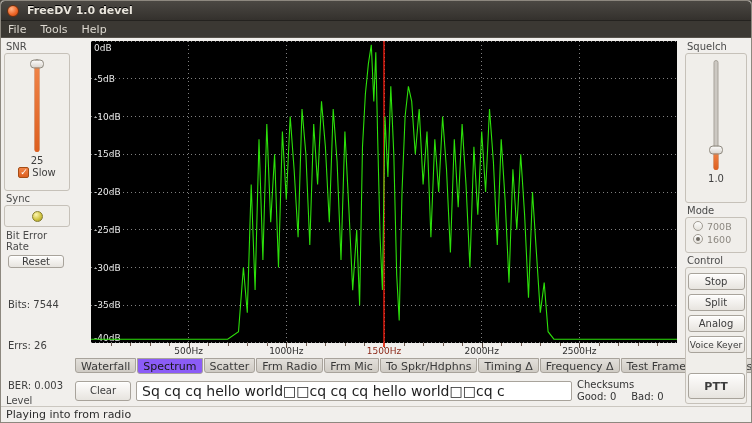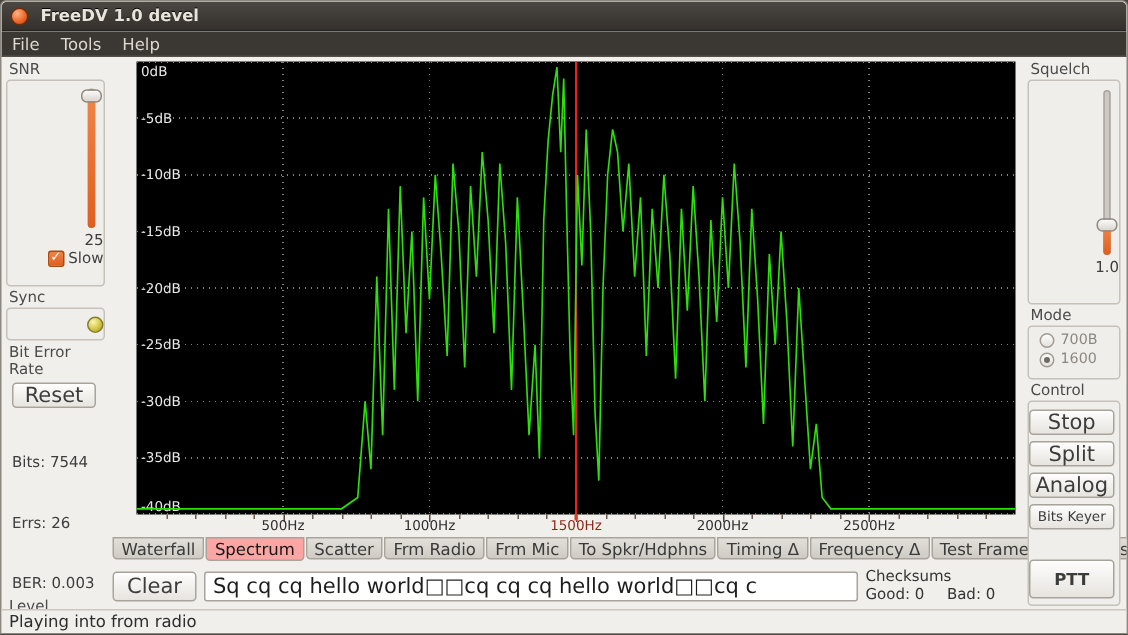--- a/index.html
+++ b/index.html
@@ -25,21 +25,21 @@
              border-bottom:1px solid #55514a; }
   .menu-item { color:#ddd9d0; font-size:11px; cursor:default; }
 
   
   .left-panel  { position:absolute; top:37px; left:0; width:72px; bottom:16px;
                  padding:1px 3px 2px 3px; display:flex; flex-direction:column; }
   .right-panel { position:absolute; top:37px; right:0; width:68px; bottom:16px;
                  padding:1px 4px 2px 2px; display:flex; flex-direction:column; }
   .group-label { font-size:10px; color:#4a4a4a; margin:2px 0 1px 2px; flex:0 0 auto; }
   .group-box { border:1px solid #c6c1b9; border-radius:3px; background:#f0eeea;
-               display:flex; flex-direction:column; align-items:flex-end; flex:0 0 auto; }
+               display:flex; flex-direction:column; align-items:center; flex:0 0 auto; }
 
   
   .vslider { position:relative; width:16px; }
   .vslider .track { position:absolute; left:50%; transform:translateX(-50%); top:1px; bottom:1px;
                     width:5px; border-radius:3px; background:#ccc8c2; border:1px solid #a7a29a; }
   .vslider .fill  { position:absolute; left:50%; transform:translateX(-50%); bottom:1px;
                     width:5px; border-radius:3px; background:linear-gradient(#f08448,#dd5f1f); }
   .vslider .handle{ position:absolute; left:50%; transform:translate(-50%,-50%);
                     width:14px; height:9px; border-radius:4px;
                     background:linear-gradient(#fbfaf9,#d9d5cf); border:1px solid #8e897f; }
@@ -59,28 +59,28 @@
 
   .reset-btn { width:56px; height:17px; margin:2px 0 3px 4px; }
   .stat { font-size:10px; color:#3e3e3e; padding-left:4px; line-height:12.5px;margin-top:28px; }
 
   .level-box { flex:1 1 auto; margin-bottom:1px; padding:5px 0; }
   .level-slider { flex:1 1 auto; width:16px; }
 
   .squelch-box { height:150px; padding:5px 0 3px; }
   .squelch-slider { height:112px; }
   .mode-box { height:36px; align-items:flex-start; padding:3px 0 0 7px; gap:2px; }
-  .radio-row { display:flex; align-items:flex-end; gap:4px; font-size:9.5px; color:#8c8880; }
+  .radio-row { display:flex; align-items:flex-start; gap:4px; font-size:9.5px; color:#8c8880; }
   .radio-circle { width:10px; height:10px; border-radius:50%; border:1px solid #a19c93;
                   background:linear-gradient(#fdfdfc,#e4e1db); position:relative; }
   .radio-circle.checked::after { content:""; position:absolute; left:2px; top:2px;
                   width:4px; height:4px; border-radius:50%; background:#6f6b64; }
   .control-box { flex:1 1 auto; padding:5px 3px 4px; gap:4px; }
 
-  .btn { font-family:inherit; font-size:14px; color:#3c3c3c;
+  .btn { font-family:inherit; font-size:10px; color:#3c3c3c;
          background:linear-gradient(#fefdfc,#e7e4df); border:1px solid #a8a39b;
          border-radius:3px; box-shadow:inset 0 1px 0 rgba(255,255,255,.8); cursor:default; }
   .ctl-btn { width:57px; height:17px; flex:0 0 auto; }
   .vk-btn { font-size:9px; }
   .ptt-btn { width:57px; flex:1 1 auto; margin-top:16px; font-size:11px;font-weight:bold; }
 
   
   .center { position:absolute; top:37px; left:72px; right:68px; bottom:16px; }
   .plot-wrap { position:absolute; top:3px; left:18px; right:6px; bottom:50px; }
   #spectrum-svg { position:absolute; top:0; left:0; right:0; bottom:13px;
@@ -91,21 +91,21 @@
   .x-strip .tick.major { height:5px; background:#54443a; }
   .x-label { position:absolute; top:3px; transform:translateX(-50%); font-size:9px; color:#2e2e2e; white-space:nowrap; }
   .x-label.marker-label { color:#8c2a1a; }
   .marker-ext { position:absolute; top:0; width:2px; height:4px; background:#e23a22; transform:translateX(-50%); }
 
   .tabs { position:absolute; left:2px; right:0; bottom:31px; height:17px;
           display:flex; gap:1px; align-items:flex-start; }
   .tab { height:15px; padding:1px 5px 0; font-size:11px; color:#3a3a3a; white-space:nowrap;
          background:linear-gradient(#e2dfda,#cfcbc4); border:1px solid #a8a39b;
          border-radius:0 0 3px 3px; cursor:default; }
-  .tab.active { background:#fca5a5; height:16px; color:#161616; }
+  .tab.active { background:#8b5cf6; height:16px; color:#161616; }
 
   .bottom-bar { position:absolute; left:2px; right:0; bottom:3px; height:25px;
                 display:flex; align-items:center; gap:5px; }
   .clear-btn { width:56px; height:20px; flex:0 0 auto; }
   .msg-input { flex:1 1 auto; height:20px; border:1px solid #a8a39b; border-radius:2px;
                padding:0 5px; font-size:14px; color:#1d1d1d; background:#fff; font-family:inherit; }
   .checksums { width:106px; flex:0 0 auto; font-size:10px; color:#333; line-height:11.5px; }
   .cs-row { display:flex; gap:15px; }
 
   
@@ -280,19 +280,19 @@
         <span class="radio-circle checked"></span>
         <span>1600</span>
       </label>
     </div>
 
     <div class="group-label">Control</div>
     <div class="group-box control-box">
       <button class="btn ctl-btn">Stop</button>
       <button class="btn ctl-btn">Split</button>
       <button class="btn ctl-btn">Analog</button>
-      <button class="btn ctl-btn vk-btn">Bits Keyer</button>
+      <button class="btn ctl-btn vk-btn">Voice Keyer</button>
       <button class="btn ptt-btn">PTT</button>
     </div>
   </div>
 
   <div class="statusbar">Playing into from radio</div>
 </div>
 
 </body></html>

